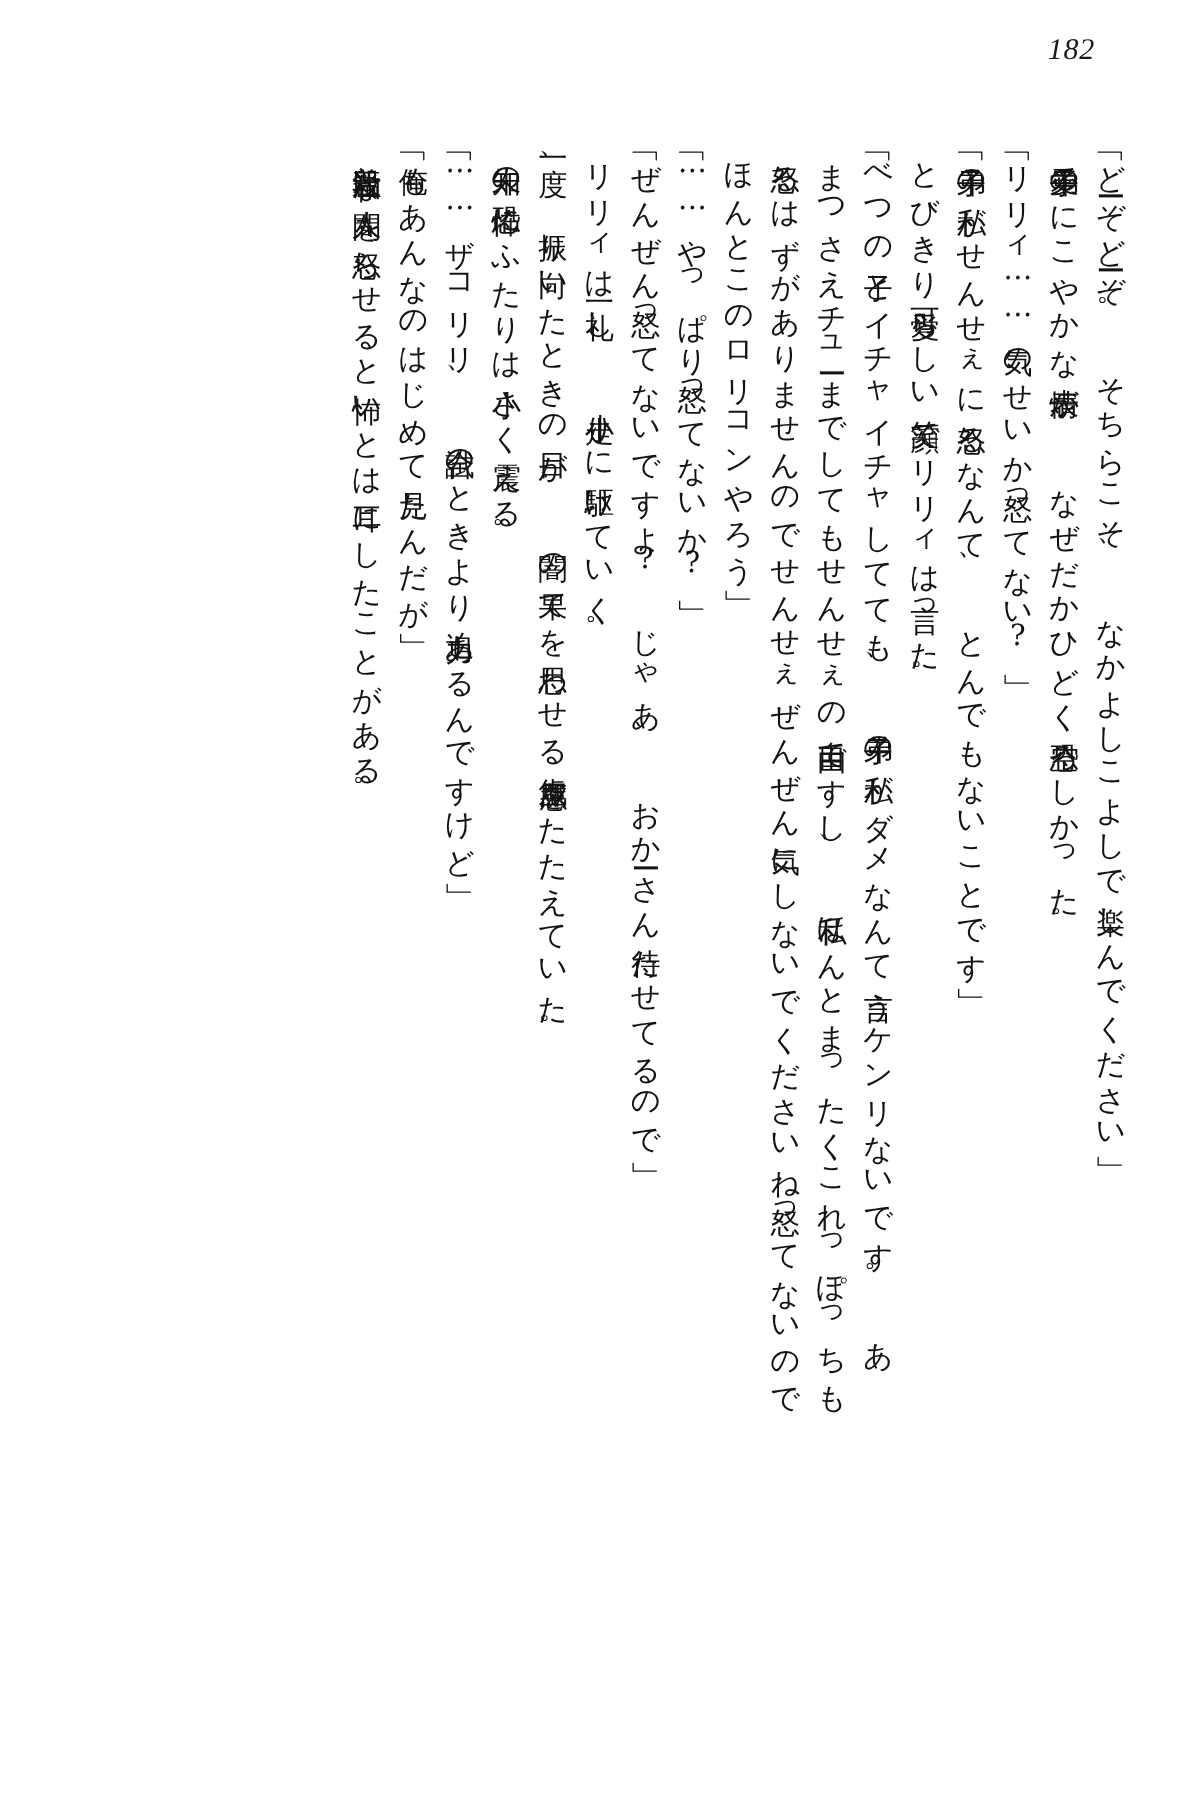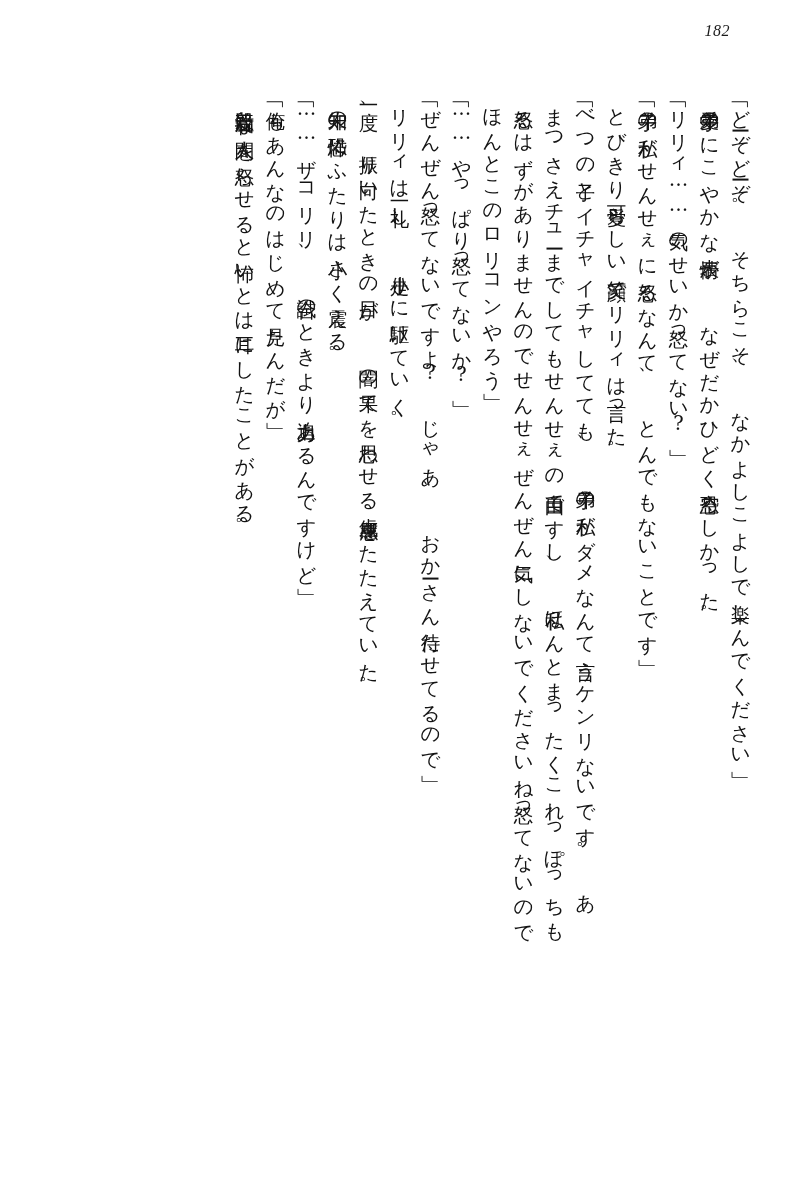--- a/index.html
+++ b/index.html
@@ -17,21 +17,21 @@
   }
   .page {
     position: absolute;
     inset: 0;
     background: #ffffff;
   }
   .page-number {
     position: absolute;
     top: 22px;
     right: 70px;
-    font-size: 16px;
+    font-size: 20px;
     font-style: italic;
     letter-spacing: 0.5px;
     color: #1a1a1a;
   }
   .text-body {
     position: absolute;
     top: 95px;
     left: 40px;
     right: 50px;
     height: 1010px;

